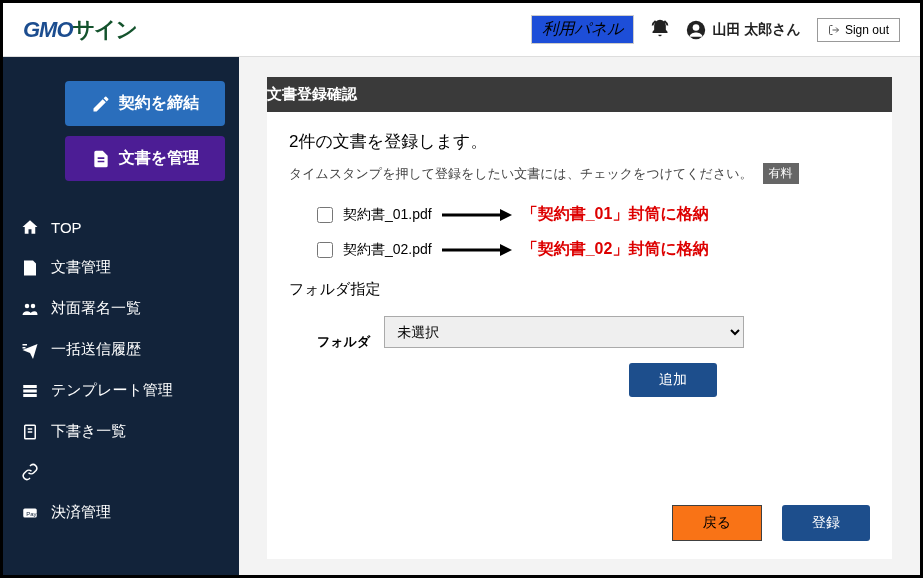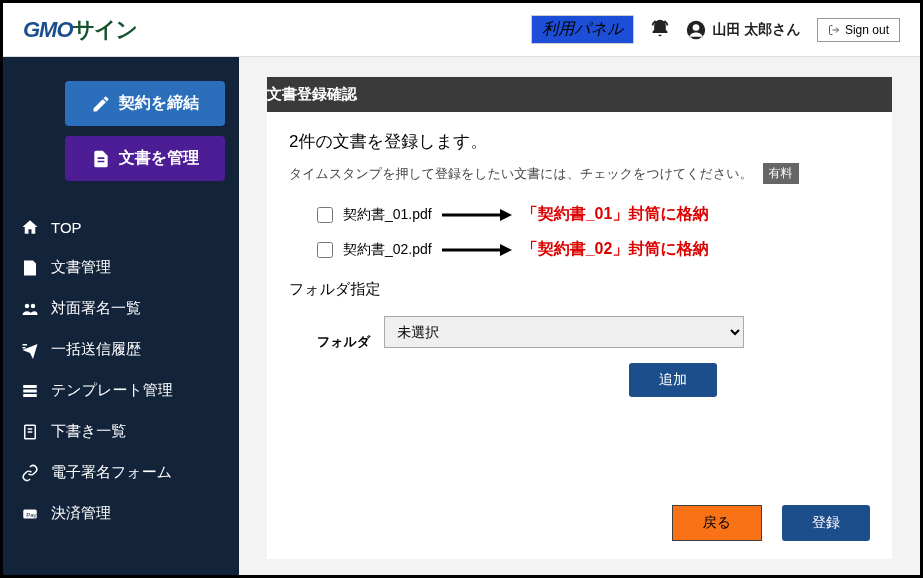--- a/index.html
+++ b/index.html
@@ -132,21 +132,20 @@
         <svg viewBox="0 0 24 24" fill="none" stroke="#fff" stroke-width="2">
             <rect x="5" y="3" width="14" height="18" rx="1"></rect>
             <path d="M9 8h6M9 12h6"></path>
           </svg>
         <span>下書き一覧</span>
       </div>
       <div class="nav-item">
         <svg viewBox="0 0 24 24" fill="none" stroke="#fff" stroke-width="2">
             <path d="M10 13a5 5 0 0 0 7 0l3-3a5 5 0 0 0-7-7l-1 1M14 11a5 5 0 0 0-7 0l-3 3a5 5 0 0 0 7 7l1-1"></path>
           </svg>
-        <span>電子署名フォーム</span>
       </div>
       <div class="nav-item">
         <svg viewBox="0 0 24 24" fill="#fff">
             <rect x="3" y="6" width="18" height="12" rx="2"></rect>
             <text x="7" y="16" font-size="8" fill="#12233a">Pay</text>
           </svg>
         <span>決済管理</span>
       </div>
     </nav>
   </aside>

